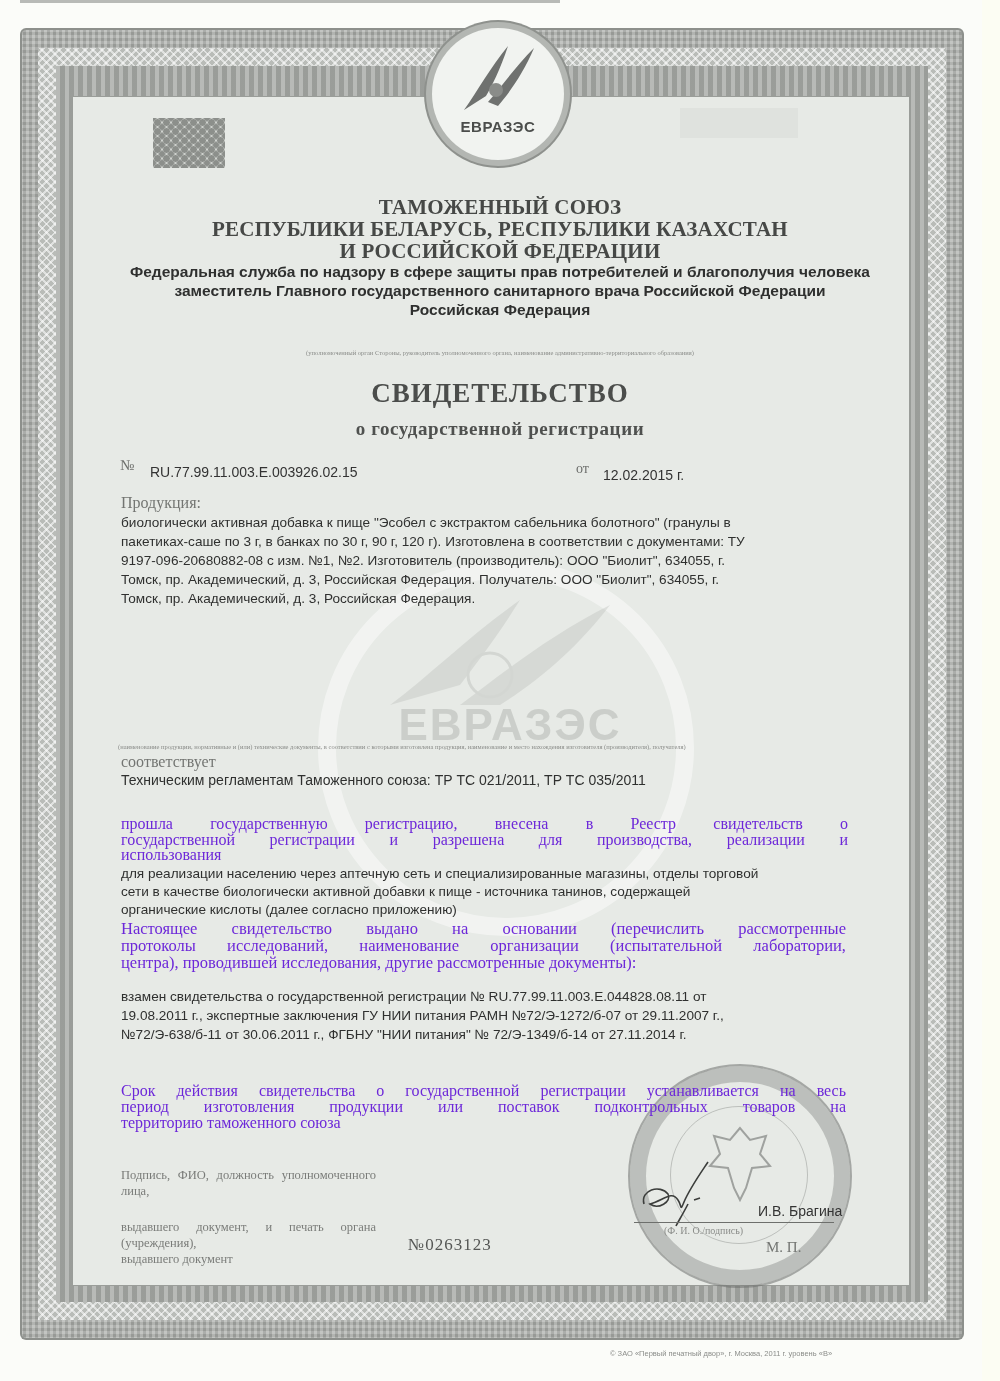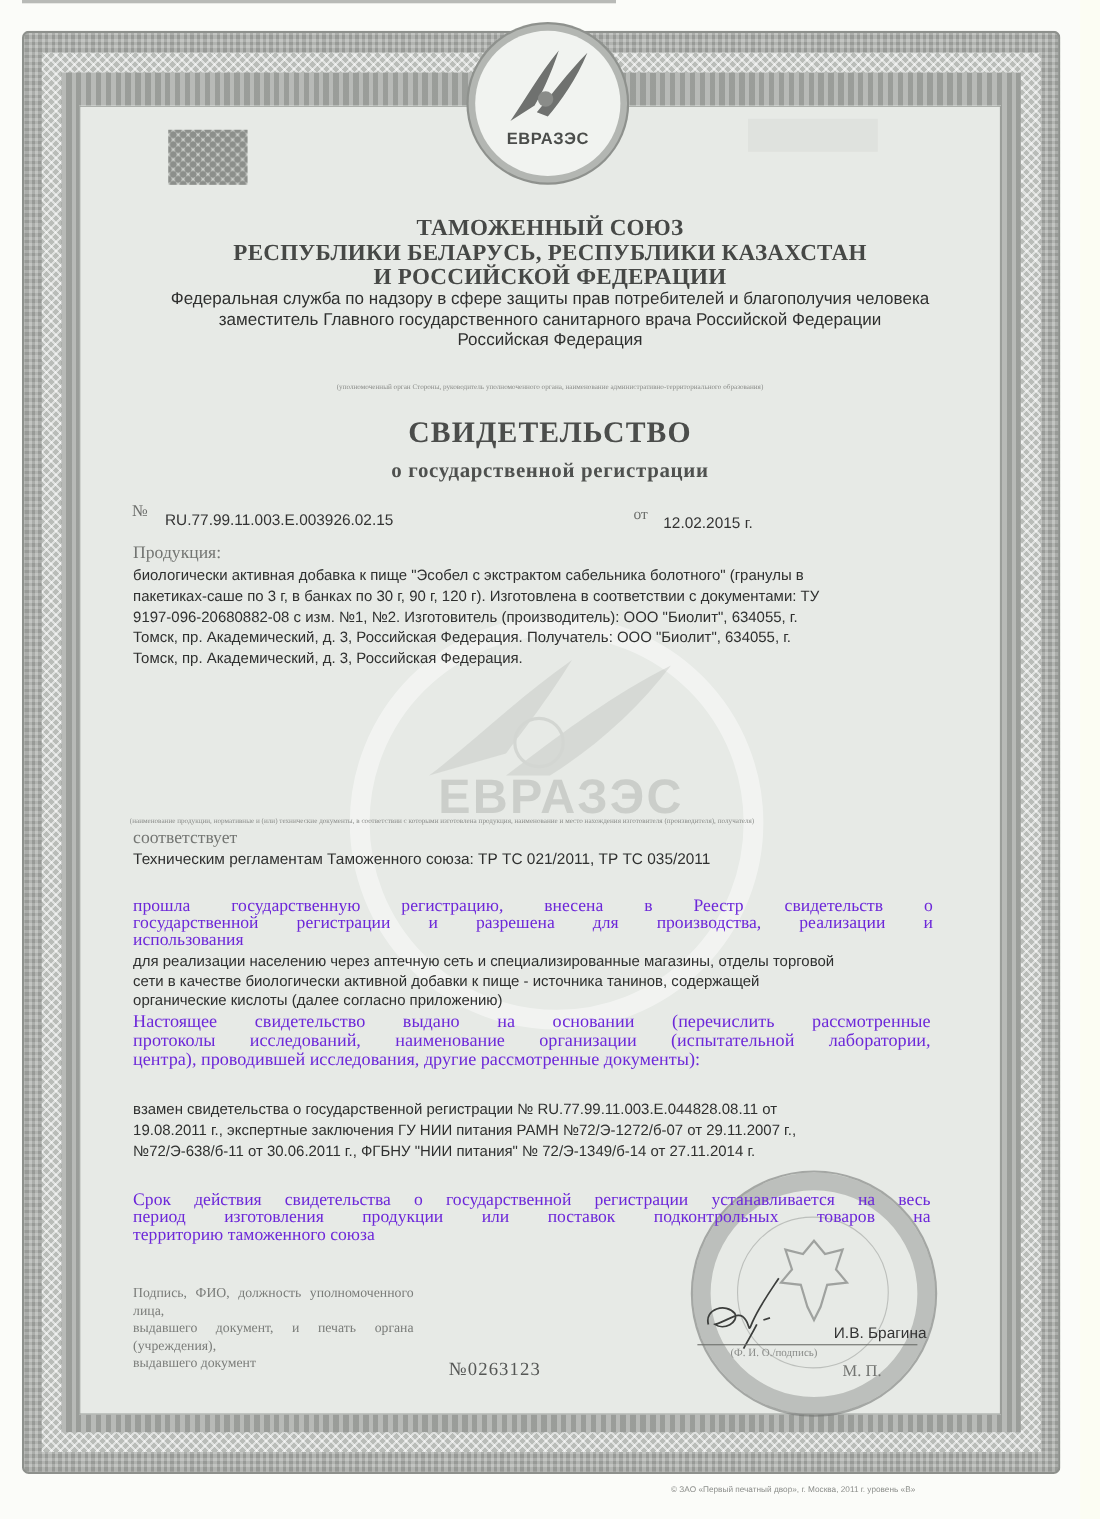--- a/index.html
+++ b/index.html
@@ -76,21 +76,21 @@
     color: rgba(200,203,199,0.9); letter-spacing: 2px; z-index: 2;
   }
   .watermark-svg { position: absolute; left: 380px; top: 595px; z-index: 2; opacity: 0.35; }
   
   .content { position: absolute; left: 0; top: 0; width: 1000px; height: 1381px; z-index: 6; }
   .center { position: absolute; left: 100px; width: 800px; text-align: center; }
   .h-union {
     font-family: "Liberation Serif", serif; font-weight: bold; font-size: 21px;
     line-height: 22px; color: #464846; letter-spacing: 0.2px;
   }
-  .h-service { font-size: 15.5px; line-height: 19px; color: #2f302f; }
+  .h-service { font-size: 15.5px; line-height: 19px; color: #2f302f; font-weight: bold; }
   .tiny-caption {
     font-family: "Liberation Serif", serif; font-size: 6.5px; color: #8a8c89; letter-spacing: 0;
     white-space: nowrap; overflow: hidden;
   }
   .title-big {
     font-family: "Liberation Serif", serif; font-weight: bold; font-size: 27px;
     color: #4b4d4b; letter-spacing: 1px;
   }
   .title-sub {
     font-family: "Liberation Serif", serif; font-weight: bold; font-size: 19px; color: #4f514f;
@@ -209,35 +209,35 @@
     <div>для реализации населению через аптечную сеть и специализированные магазины, отделы торговой</div>
     <div>сети в качестве биологически активной добавки к пище - источника танинов, содержащей</div>
     <div>органические кислоты (далее согласно приложению)</div>
   </div>
 
   <div class="abs body-serif-just" style="left:121px;top:920px;width:725px;font-size:16.5px;line-height:17px;">
     <div style="text-align-last:justify;">Настоящее свидетельство выдано на основании (перечислить рассмотренные</div>
     <div style="text-align-last:justify;">протоколы исследований, наименование организации (испытательной лаборатории,</div>
     <div>центра), проводившей исследования, другие рассмотренные документы):</div>
   </div>
-  <div class="abs body-sans" style="left:121px;top:987px;width:780px;line-height:19px;margin-top:12px;">
+  <div class="abs body-sans" style="left:121px;top:987px;width:780px;line-height:19px;">
     <div>взамен свидетельства о государственной регистрации № RU.77.99.11.003.Е.044828.08.11 от</div>
     <div>19.08.2011 г., экспертные заключения ГУ НИИ питания РАМН №72/Э-1272/б-07 от 29.11.2007 г.,</div>
     <div>№72/Э-638/б-11 от 30.06.2011 г., ФГБНУ "НИИ питания" № 72/Э-1349/б-14 от 27.11.2014 г.</div>
   </div>
 
   <div class="abs body-serif-just" style="left:121px;top:1083px;width:725px;font-size:16px;line-height:16px;">
     <div style="text-align-last:justify;">Срок действия свидетельства о государственной регистрации устанавливается на весь</div>
     <div style="text-align-last:justify;">период изготовления продукции или поставок подконтрольных товаров на</div>
     <div>территорию таможенного союза</div>
   </div>
 
   <div class="abs" style="left:121px;top:1167px;width:255px;font-family:'Liberation Serif',serif;font-size:12.5px;line-height:16px;color:#7a7c79;text-align:justify;">
     <div style="text-align-last:justify;">Подпись, ФИО, должность уполномоченного лица,</div>
-    <div style="text-align-last:justify;">выдавшего документ, и печать органа (учреждения),</div>
+    <div style="text-align-last:justify;margin-top:20px;">выдавшего документ, и печать органа (учреждения),</div>
     <div>выдавшего документ</div>
   </div>
 
   <svg class="abs" style="left:638px;top:1160px;" width="80" height="70" viewBox="0 0 80 70">
     <path d="M6 44 C2 30, 22 24, 30 34 C34 42, 20 50, 12 44 C26 40, 34 30, 40 40 C44 46, 42 52, 46 42 C52 28, 62 14, 70 2 M50 44 C46 52, 40 62, 38 66 M56 40 L62 38" fill="none" stroke="#3c3e3c" stroke-width="1.6"></path>
   </svg>
 
   <div class="abs" style="left:758px;top:1203px;font-size:14px;color:#333;">И.В. Брагина</div>
   <div class="sig-line"></div>
   <div class="abs" style="left:664px;top:1225px;font-family:'Liberation Serif',serif;font-size:10px;color:#8a8c89;">(Ф. И. О./подпись)</div>

